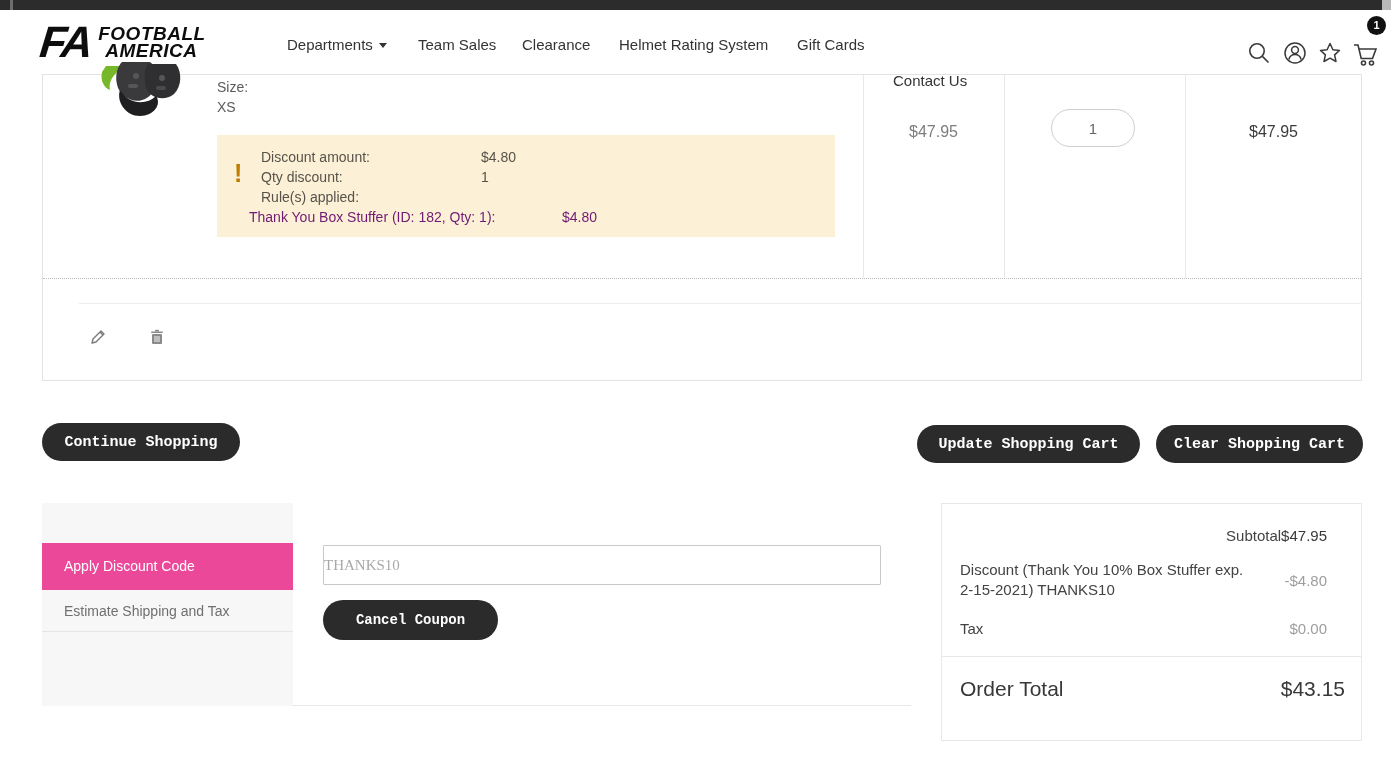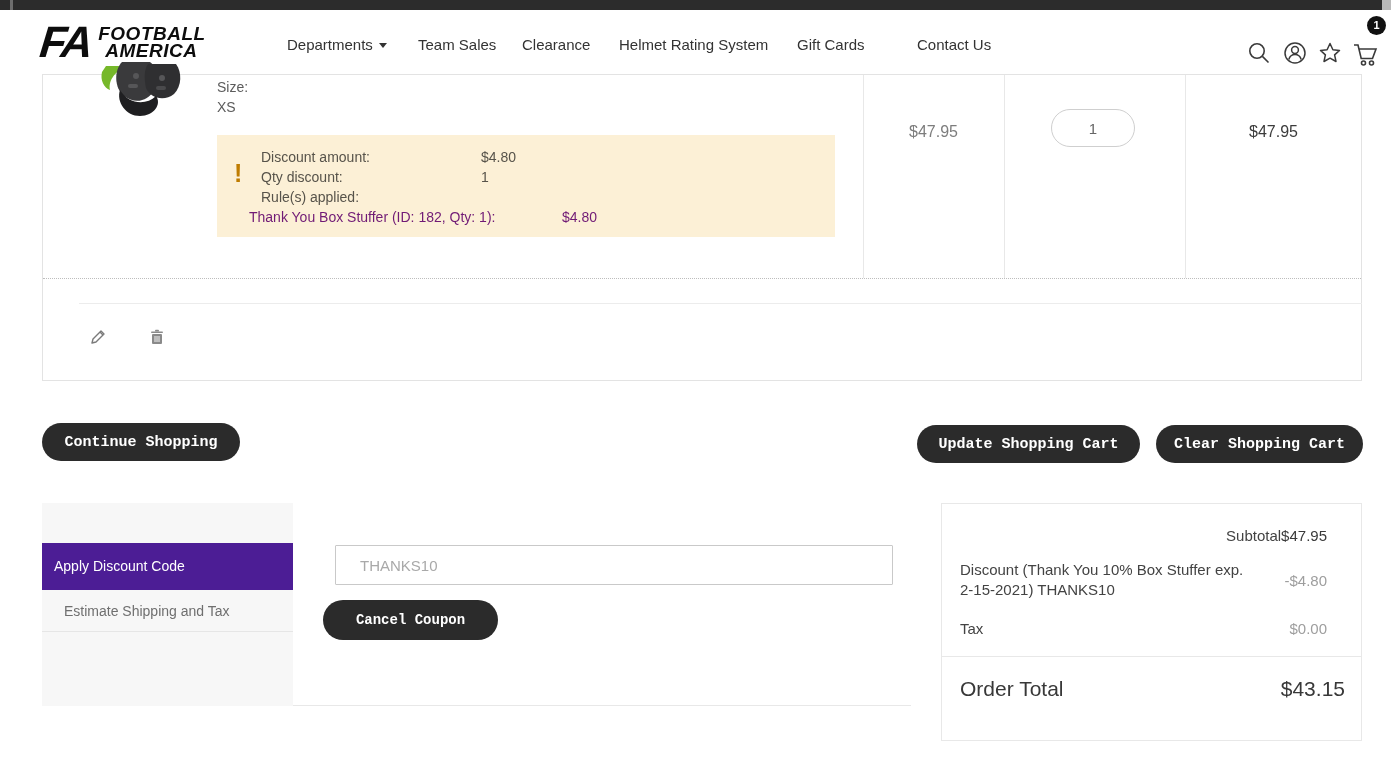--- a/index.html
+++ b/index.html
@@ -54,24 +54,24 @@
   .btn { position:absolute; background:#2b2b2b; color:#fff; font-weight:700; font-size:15px; border:none; border-radius:21px;
     cursor:pointer; font-family:Liberation Mono, monospace; }
   .btn-continue { left:42px; top:423px; width:198px; height:38px; }
   .btn-update { left:917px; top:425px; width:223px; height:38px; }
   .btn-clear { left:1156px; top:425px; width:207px; height:38px; }
 
   
   .discount-box { position:absolute; left:42px; top:503px; width:869px; height:203px; background:#fff; border-bottom:1px solid #e8e8e8; }
   .discount-side { position:absolute; left:0; top:0; width:251px; height:203px; background:#f7f7f7; }
   .side-tab { position:absolute; left:0; width:251px; font-size:14px; cursor:pointer; }
-  .side-tab.active { top:40px; height:47px; background:#4c1d95; color:#fff; line-height:47px; padding-left:12px; }
+  .side-tab.active { top:40px; height:47px; background:#ec4899; color:#fff; line-height:47px; padding-left:22px; }
   .side-tab.inactive { top:87px; height:42px; color:#6f6f6f; line-height:42px; padding-left:22px; border-bottom:1px solid #e6e6e6; }
   .coupon-input { position:absolute; left:281px; top:42px; width:558px; height:40px; border:1px solid #c9c9c9; border-radius:1px;
-    padding-left:24px; font-size:15px; color:#a9a9a9; font-family:Liberation Sans, sans-serif; outline:none;margin-left:12px; }
+    padding-left:0; font-size:15px; color:#a9a9a9; font-family:Liberation Serif, serif; outline:none; }
   .btn-cancel { left:323px; top:600px; width:175px; height:40px; font-size:14px; }
 
   
   .summary { position:absolute; left:941px; top:503px; width:421px; height:238px; background:#fff; border:1px solid #e8e8e8; }
   .sum-row { display:flex; justify-content:space-between; padding:0 34px 0 18px; font-size:15px; color:#434343; }
   .sum-row .val { color:#3a3a3a; }
   .sum-row.muted .val { color:#9e9e9e; }
   .sum-row.r1 { margin-top:23px;justify-content:flex-end; }
   .sum-row.r2 { margin-top:16px; align-items:center; }
   .sum-row.r2 .lbl { width:300px; line-height:20px; }
@@ -107,21 +107,21 @@
     </div>
     <div class="nav-item" style="left:522px;">
       <span>Clearance</span>
     </div>
     <div class="nav-item" style="left:619px;">
       <span>Helmet Rating System</span>
     </div>
     <div class="nav-item" style="left:797px;">
       <span>Gift Cards</span>
     </div>
-    <div class="nav-item" style="left:917px;">
+    <div class="nav-item" style="left:893px;margin-top:36px;">
       <span>Contact Us</span>
     </div>
 
     <div class="hicon" style="left:1246px;">
       <svg width="26" height="26" viewBox="0 0 26 26" fill="none" stroke="#3a3a3a" stroke-width="1.6">
         <circle cx="11" cy="11" r="7.2"></circle>
           <line x1="16.4" y1="16.4" x2="22.5" y2="22.5"></line>
       </svg>
     </div>
     <div class="hicon" style="left:1282px;">

